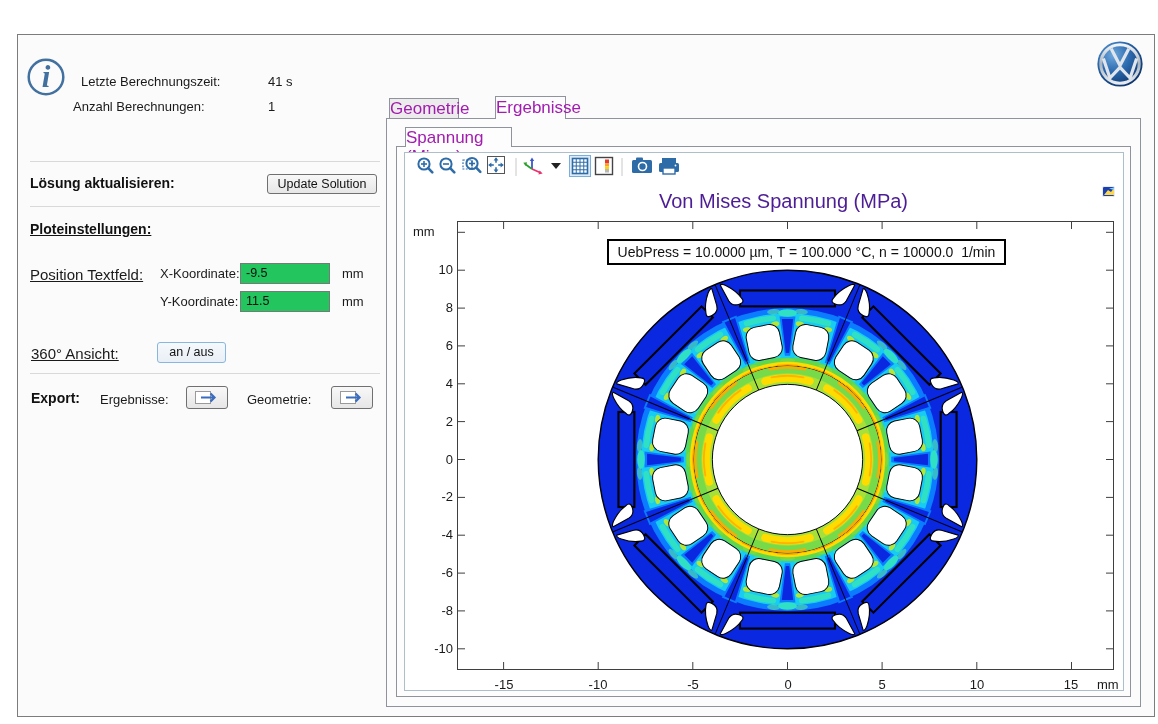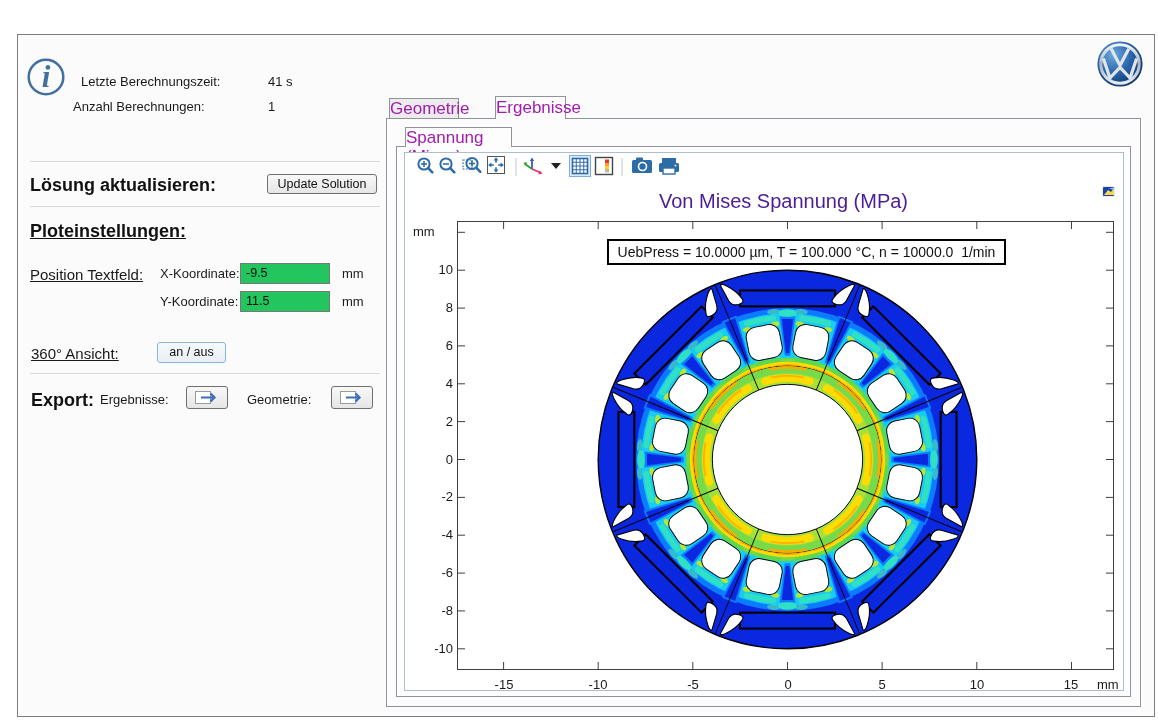--- a/index.html
+++ b/index.html
@@ -5,21 +5,21 @@
 * { margin:0; padding:0; box-sizing:border-box; }
 html,body { width:1158px; height:724px; background:#ffffff; font-family:"Liberation Sans", sans-serif; overflow:hidden; }
 .abs { position:absolute; }
 #stage { position:relative; width:1158px; height:724px; }
 
 .mtab { position:absolute; font-weight:bold; font-size:16.5px; color:#111; text-align:center; }
 #tab1 { left:10px; top:6px; width:132px; height:26px; line-height:25px; background:#e9e9e9; border:1px solid #8f8f8f; }
 #tab2 { left:142px; top:3px; width:129px; height:32px; line-height:30px; background:#fbfbfc; border:1px solid #7c7c7c; border-bottom:none; z-index:5; }
 #mainpanel { left:17px; top:34px; width:1138px; height:683px; background:#fbfbfc; border:1px solid #7c7c7c; }
 .lbl13 { position:absolute; font-size:13px; color:#1a1a1a; white-space:nowrap; }
-.lbl15b { position:absolute; font-size:18px; font-weight:bold; color:#111; white-space:nowrap; }
+.lbl15b { position:absolute; font-size:14px; font-weight:bold; color:#111; white-space:nowrap; }
 .lbl15u { position:absolute; font-size:15px; color:#1a1a1a; text-decoration:underline; white-space:nowrap; }
 .sep { position:absolute; left:30px; width:350px; height:1px; background:#d9d9d9; }
 .btn { position:absolute; border:1px solid #707070; border-radius:3px; background:linear-gradient(#f8f8f8,#e6e6e6); font-size:12.5px; color:#111; text-align:center; }
 .inp { position:absolute; border:1px solid #787878; background:#22c55e; font-size:12.5px; color:#111; padding-left:5px; line-height:19px; }
 
 .panel { position:absolute; background:#fcfcfd; border:1px solid #8f949c; }
 .stab { position:absolute; font-size:17px; color:#a21caf; }
 </style>
 </head>
 <body>

